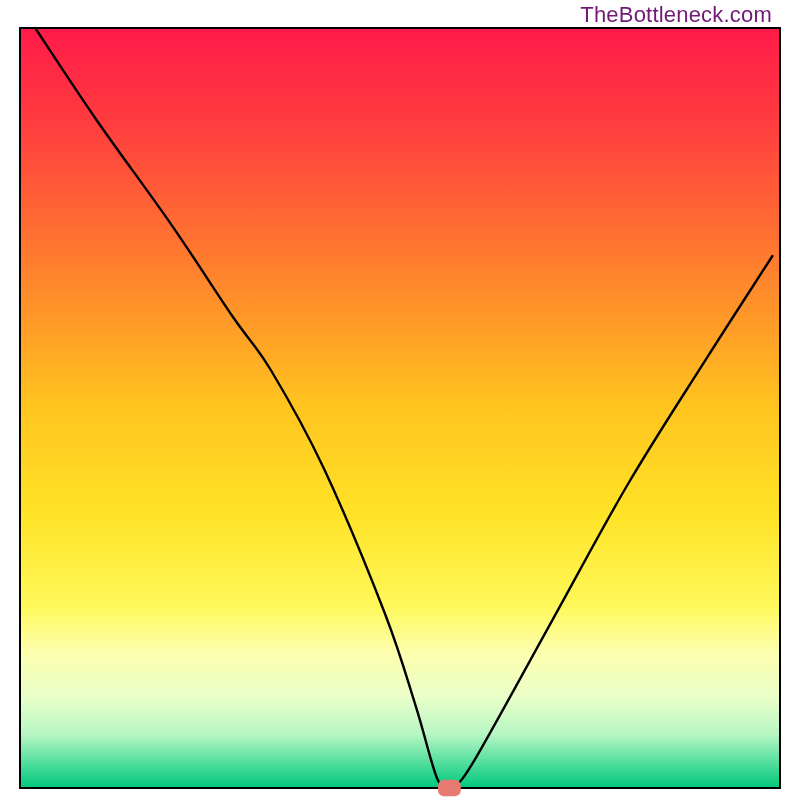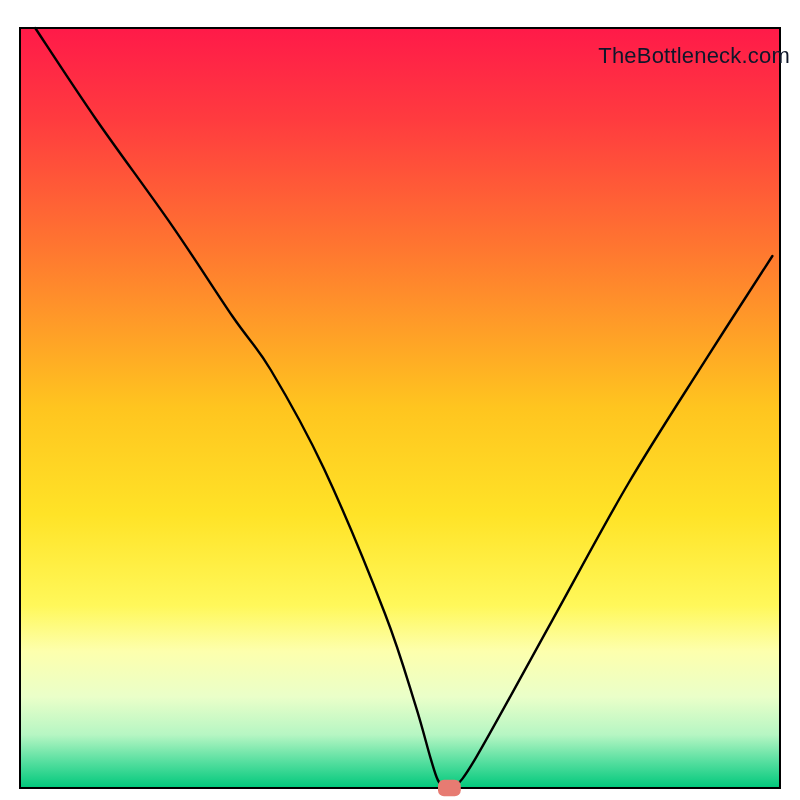--- a/index.html
+++ b/index.html
@@ -11,26 +11,25 @@
     font-family: Arial, Helvetica, sans-serif;
   }
   .chart-wrap {
     position: relative;
     width: 800px;
     height: 800px;
   }
   .watermark {
     position: absolute;
     top: 2px;
-    right: 10px;
+    right: 28px;
     font-size: 22px;
     font-weight: 500;
-    color: #0f172a;
+    color: #701a75;
     letter-spacing: 0.2px;
-    margin-top: 41px;
   }
   svg {
     display: block;
   }
 </style>
 </head>
 <body>
 
 <div class="chart-wrap">
 

